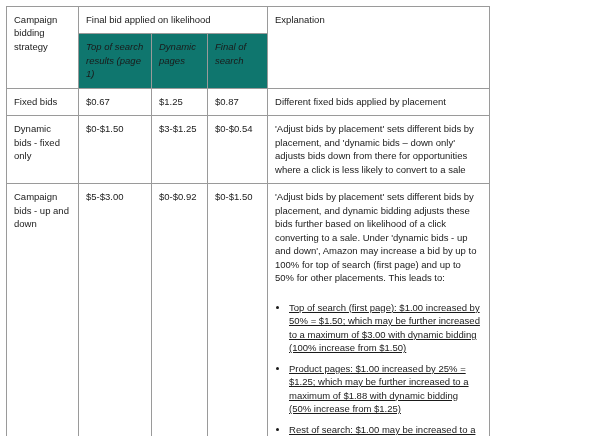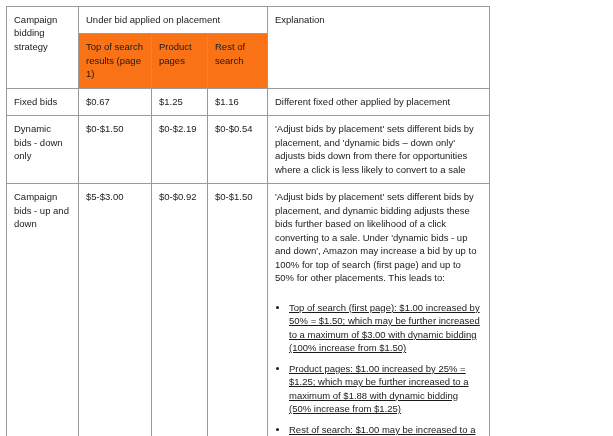--- a/index.html
+++ b/index.html
@@ -39,23 +39,24 @@
   th.hdr-main {
     font-weight: bold;
     font-size: 9.5px;
     background: #ffffff;
     padding-top: 8px;
     padding-bottom: 10px;
   }
   th.hdr-sub {
     font-weight: normal;
     font-size: 9.5px;
-    background: #f97316;
+    background: #0f766e;
     padding-top: 8px;
     padding-bottom: 12px;
+    font-style: italic;
   }
   .col-strategy { width: 72px; }
   .col-tos { width: 73px; }
   .col-prod { width: 56px; }
   .col-rest { width: 60px; }
   .col-expl { width: auto; }
   td.strategy-cell {
     font-weight: bold;
   }
   td.num-cell {
@@ -90,43 +91,43 @@
     <colgroup>
       <col class="col-strategy">
       <col class="col-tos">
       <col class="col-prod">
       <col class="col-rest">
       <col class="col-expl">
     </colgroup>
     <thead>
       <tr>
         <th class="hdr-main" rowspan="2">Campaign bidding strategy</th>
-        <th class="hdr-main" colspan="3">Under bid applied on placement</th>
+        <th class="hdr-main" colspan="3">Final bid applied on likelihood</th>
         <th class="hdr-main" rowspan="2">Explanation</th>
       </tr>
       <tr>
         <th class="hdr-sub">Top of search results (page 1)</th>
-        <th class="hdr-sub">Product pages</th>
-        <th class="hdr-sub">Rest of search</th>
+        <th class="hdr-sub">Dynamic pages</th>
+        <th class="hdr-sub">Final of search</th>
       </tr>
     </thead>
     <tbody>
       <tr class="row-fixed">
         <td class="strategy-cell">Fixed bids</td>
         <td class="num-cell">$0.67</td>
         <td class="num-cell">$1.25</td>
-        <td class="num-cell">$1.16</td>
+        <td class="num-cell">$0.87</td>
         <td class="expl-cell">
-          <p class="intro-para">Different fixed other applied by placement</p>
+          <p class="intro-para">Different fixed bids applied by placement</p>
         </td>
       </tr>
       <tr class="row-down">
-        <td class="strategy-cell">Dynamic bids - down only</td>
+        <td class="strategy-cell">Dynamic bids - fixed only</td>
         <td class="num-cell">$0-$1.50</td>
-        <td class="num-cell">$0-$2.19</td>
+        <td class="num-cell">$3-$1.25</td>
         <td class="num-cell">$0-$0.54</td>
         <td class="expl-cell">
           <p class="intro-para">'Adjust bids by placement' sets different bids by placement, and 'dynamic bids – down only' adjusts bids down from there for opportunities where a click is less likely to convert to a sale</p>
         </td>
       </tr>
       <tr class="row-updown">
         <td class="strategy-cell">Campaign bids - up and down</td>
         <td class="num-cell">$5-$3.00</td>
         <td class="num-cell">$0-$0.92</td>
         <td class="num-cell">$0-$1.50</td>

